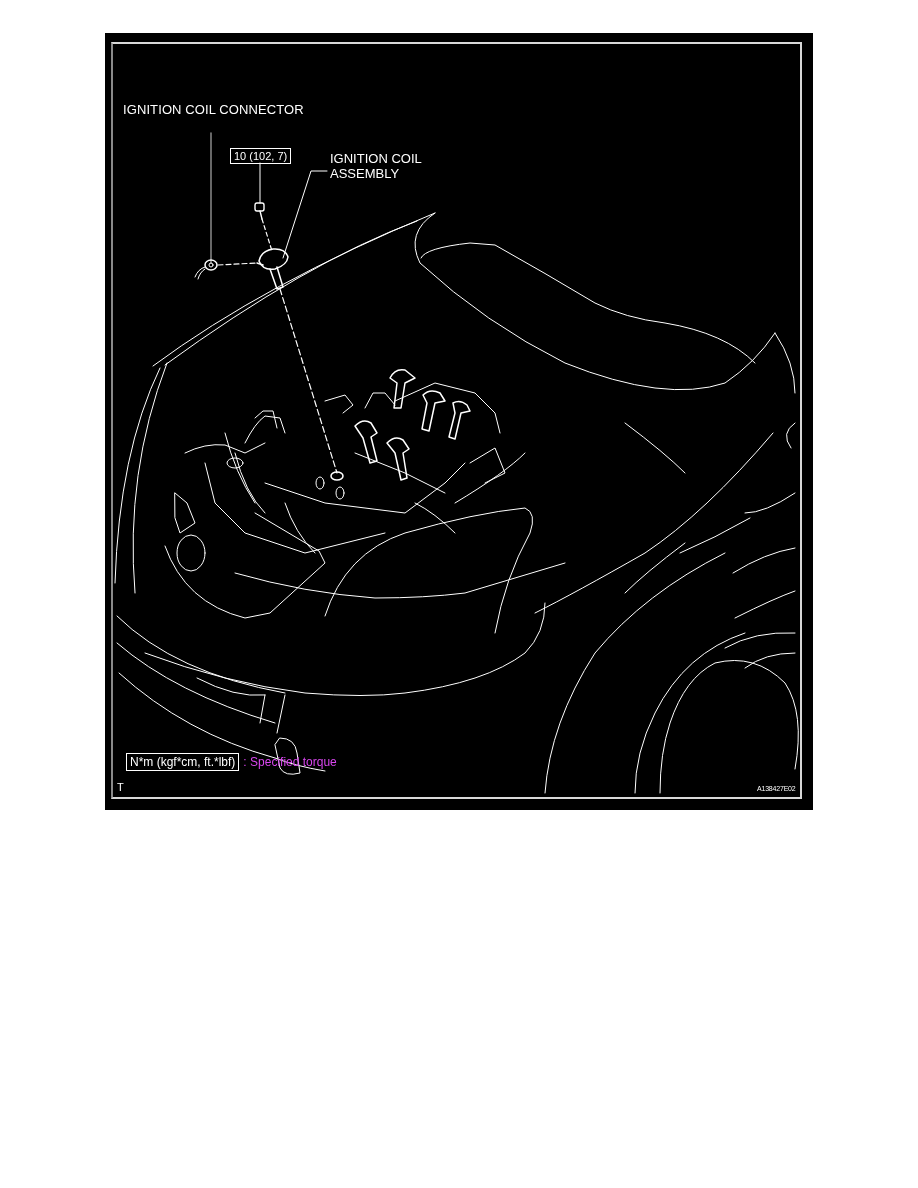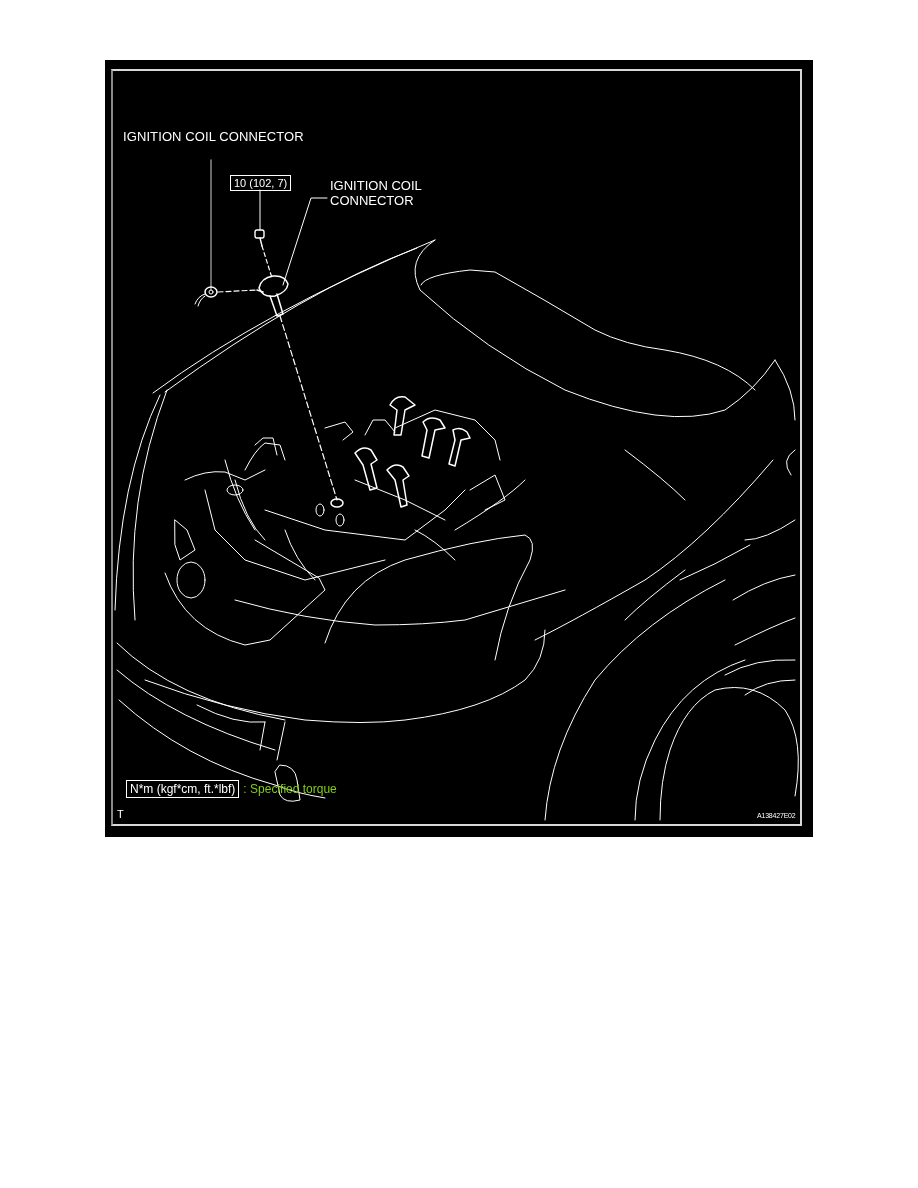--- a/index.html
+++ b/index.html
@@ -1,26 +1,26 @@
 <!DOCTYPE html>
 <html><head>
   <meta charset="utf-8">
   <style>
     html, body { margin: 0; padding: 0; background: #ffffff; }
     body { width: 918px; height: 1188px; position: relative; overflow: hidden; font-family: "Liberation Sans", sans-serif; }
-    #panel { position: absolute; left: 105px; top: 33px; width: 708px; height: 777px; background: #000000; margin-top: 27px; }
+    #panel { position: absolute; left: 105px; top: 33px; width: 708px; height: 777px; background: #000000; }
     #frame { position: absolute; left: 6px; top: 9px; width: 691px; height: 757px; border-top: 2px solid #d8d8d8; border-left: 2px solid #8a8a8a; border-right: 2px solid #d8d8d8; border-bottom: 2px solid #d8d8d8; box-sizing: border-box; }
     #drawing { position: absolute; left: 0; top: 0; width: 708px; height: 777px; }
     .lbl { position: absolute; color: #ffffff; font-family: "Liberation Sans", sans-serif; white-space: nowrap; }
     #lbl-connector { left: 18px; top: 69px; font-size: 13px; letter-spacing: 0.1px; }
     #torque-box { position: absolute; left: 125px; top: 115px; border: 1.5px solid #ffffff; padding: 0 3px; font-size: 11px; font-weight: normal; color: #fff; line-height: 14px; }
     #lbl-assembly { left: 225px; top: 118px; font-size: 13px; line-height: 15px; }
     #legend { position: absolute; left: 21px; top: 720px; display: flex; align-items: center; }
     #legend-box { border: 1.5px solid #ffffff; padding: 0 3px; font-size: 12px; color: #fff; line-height: 16px; }
-    #legend-text { color: #84cc16; font-size: 12px; margin-left: 4px; }
+    #legend-text { color: #d946ef; font-size: 12px; margin-left: 4px; }
     #lbl-t { left: 12px; top: 748px; font-size: 11px; }
     #lbl-code { left: 652px; top: 752px; font-size: 7px; letter-spacing: -0.2px; }
   </style>
 </head>
 <body>
 
 <div id="panel">
   <div id="frame"></div>
 
   <svg id="drawing" viewBox="0 0 708 777" xmlns="http://www.w3.org/2000/svg" fill="none" stroke="#ffffff" stroke-width="1" stroke-linecap="round" stroke-linejoin="round">
@@ -125,21 +125,21 @@
       <path d="M 348 370 Q 355 366 362 372 L 365 378 L 356 380 L 350 406 L 344 404 L 350 380 Z"></path>
       <path d="M 250 393 Q 258 385 266 390 L 272 400 L 266 404 L 272 428 L 265 430 L 258 405 Z"></path>
       <path d="M 282 410 Q 290 402 298 407 L 304 416 L 298 420 L 302 445 L 296 447 L 290 420 Z"></path>
     </g>
   </svg>
 
   <div class="lbl" id="lbl-connector">IGNITION COIL CONNECTOR</div>
   <div id="torque-box">10 (102, 7)</div>
   <div class="lbl" id="lbl-assembly">
     <div>IGNITION COIL</div>
-    <div>CONNECTOR</div>
+    <div>ASSEMBLY</div>
   </div>
 
   <div id="legend">
     <span id="legend-box">N*m (kgf*cm, ft.*lbf)</span>
     <span id="legend-text">: Specified torque</span>
   </div>
 
   <div class="lbl" id="lbl-t">T</div>
   <div class="lbl" id="lbl-code">A138427E02</div>
 </div>

